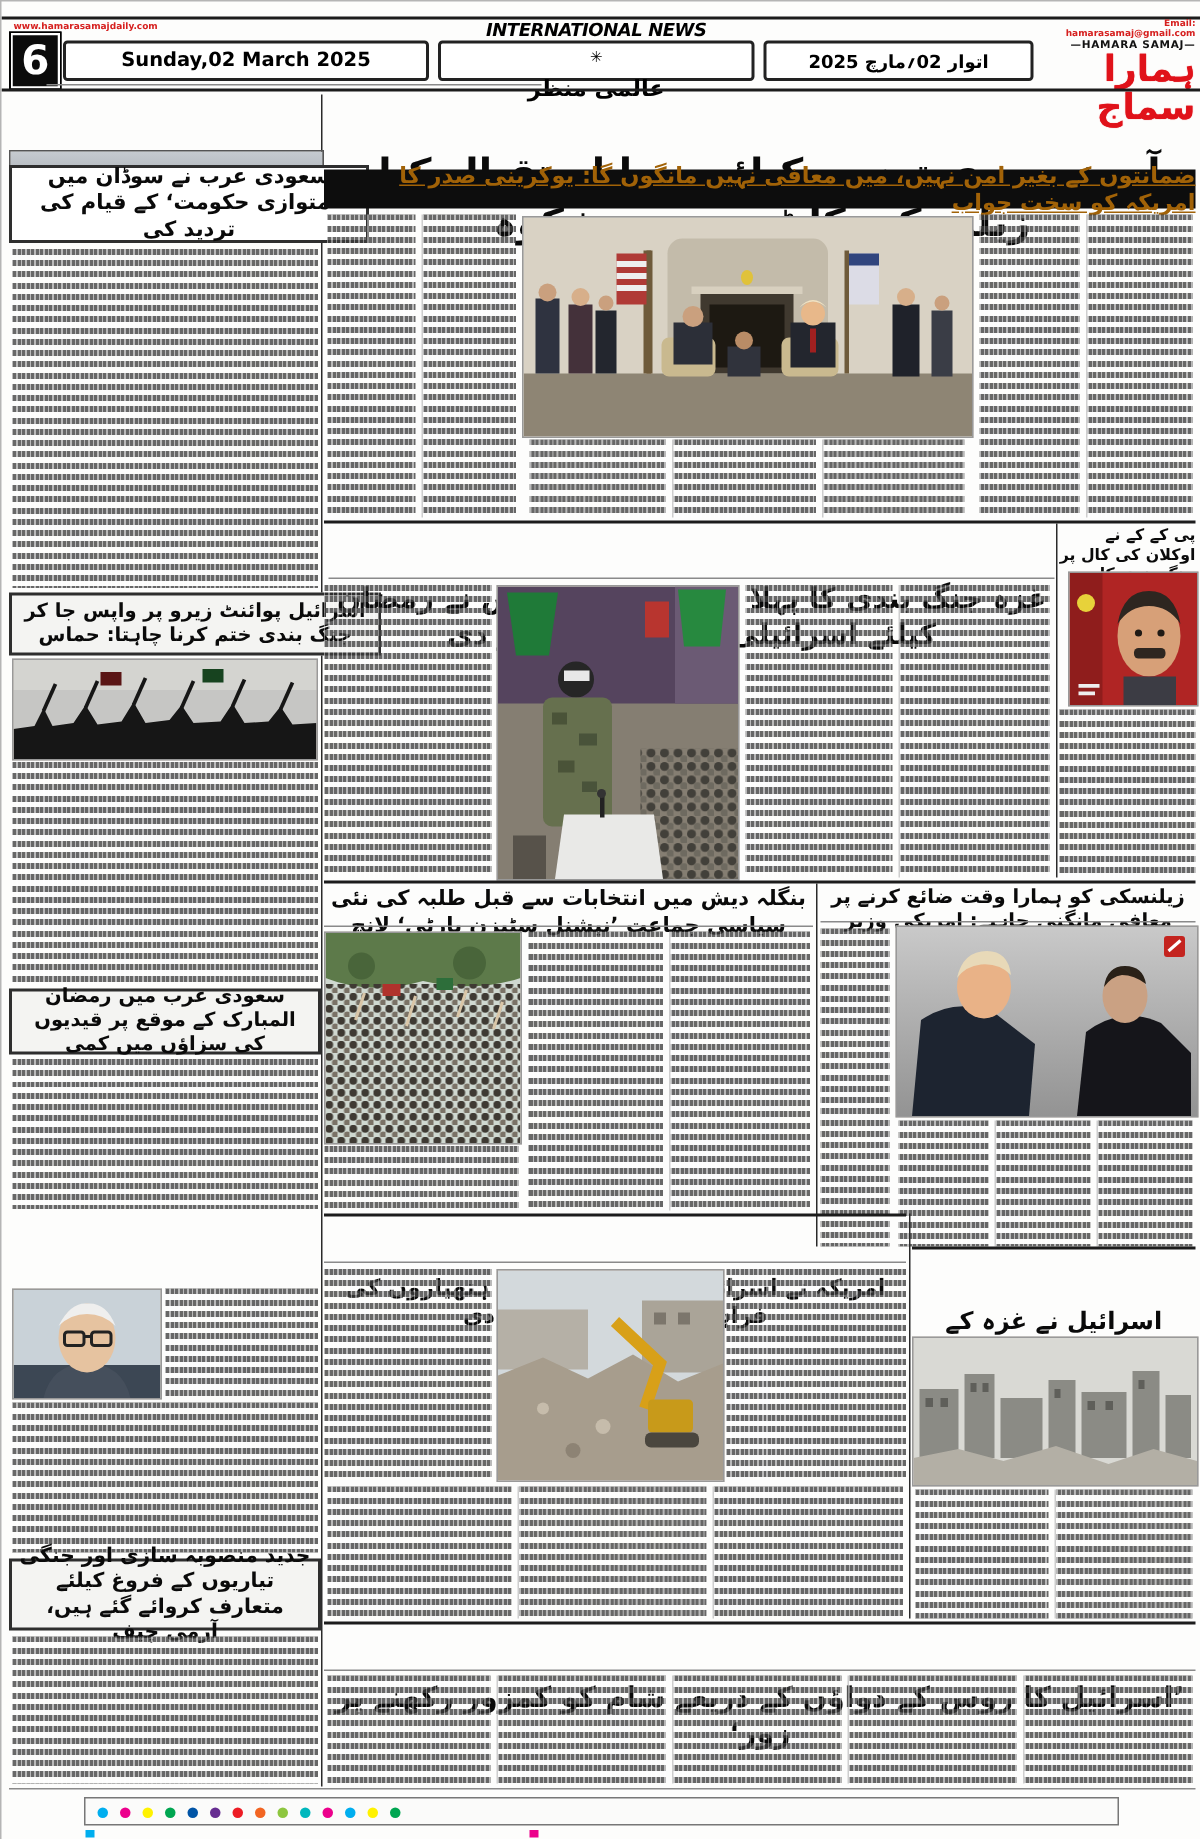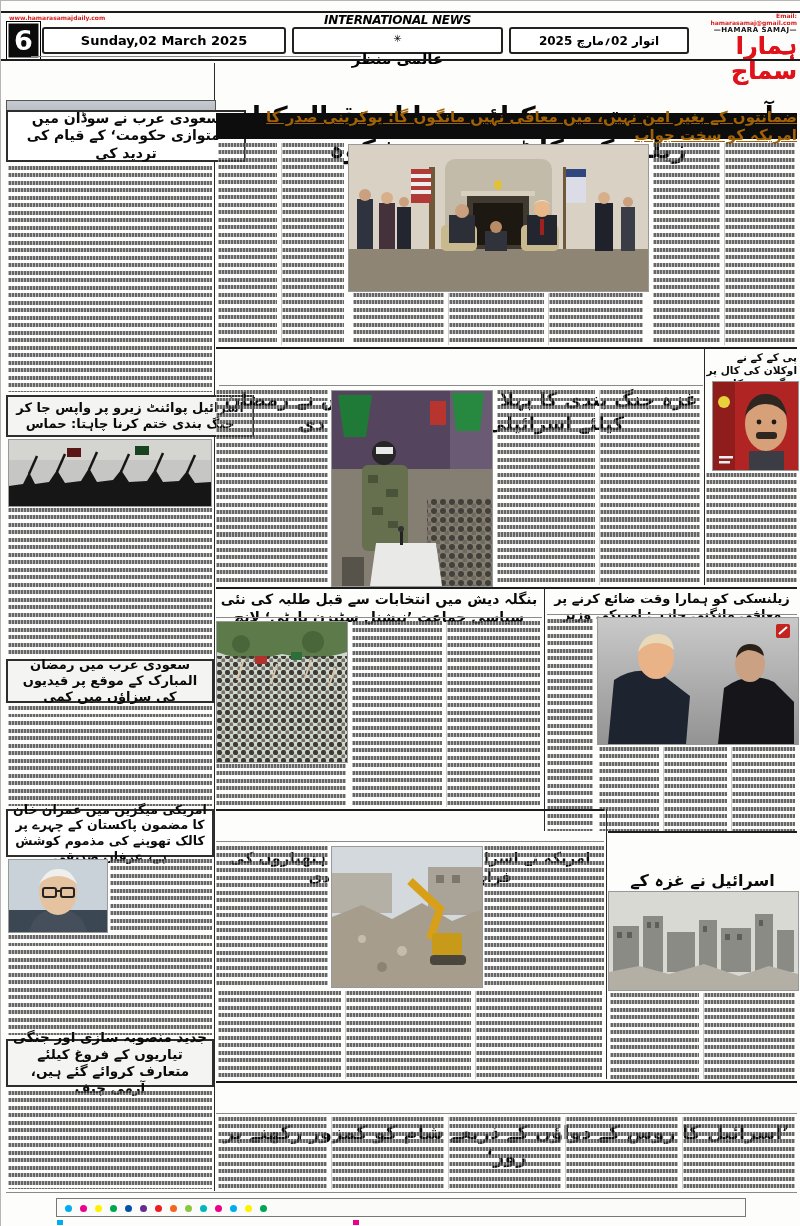--- a/index.html
+++ b/index.html
@@ -79,21 +79,20 @@
       </g>
       <rect x="58" y="8" width="14" height="9" fill="#5a1515"></rect>
         <rect x="126" y="6" width="14" height="9" fill="#17431f"></rect>
     </svg>
   </div>
   <div class="abs sim" style="left:7px;top:507px;width:204px;height:148px;"></div>
 
   <div class="abs box u hl" style="left:5px;top:658px;width:208px;height:44px;font-size:13px;background:#f4f4f2;">سعودی عرب میں رمضان المبارک کے موقع پر قیدیوں کی سزاؤں میں کمی</div>
   <div class="abs sim" style="left:7px;top:705px;width:204px;height:100px;"></div>
 
-  <div class="abs box u hl" style="left:5px;top:808px;width:208px;height:48px;font-size:12.5px;">امریکی میگزین میں عمران خان کا مضمون پاکستان کے چہرے پر کالک تھوپنے کی مذموم کوشش ہے، عرفان صدیقی</div>
   <div class="ph" style="left:7px;top:858px;width:98px;height:72px;">
     <svg viewBox="0 0 98 72" width="98" height="72">
       <rect width="98" height="72" fill="#c9d2d8"></rect>
       <rect y="50" width="98" height="22" fill="#3c4754"></rect>
       <path d="M20,72 Q25,50 49,48 Q73,50 78,72 Z" fill="#454f5c"></path>
       <ellipse cx="49" cy="32" rx="19" ry="23" fill="#e6c3a0"></ellipse>
       <path d="M30,24 Q38,8 49,9 Q62,8 68,24 Q60,16 49,16 Q38,16 30,24Z" fill="#efefee"></path>
       <rect x="34" y="28" width="13" height="9" rx="2" fill="none" stroke="#222" stroke-width="2"></rect>
       <rect x="52" y="28" width="13" height="9" rx="2" fill="none" stroke="#222" stroke-width="2"></rect>
       <line x1="47" y1="31" x2="52" y2="31" stroke="#222" stroke-width="2"></line>

